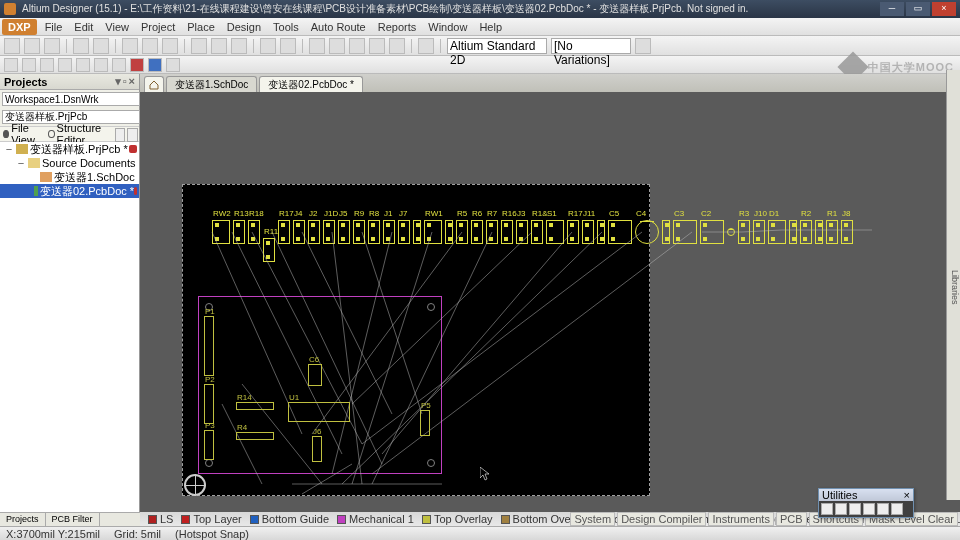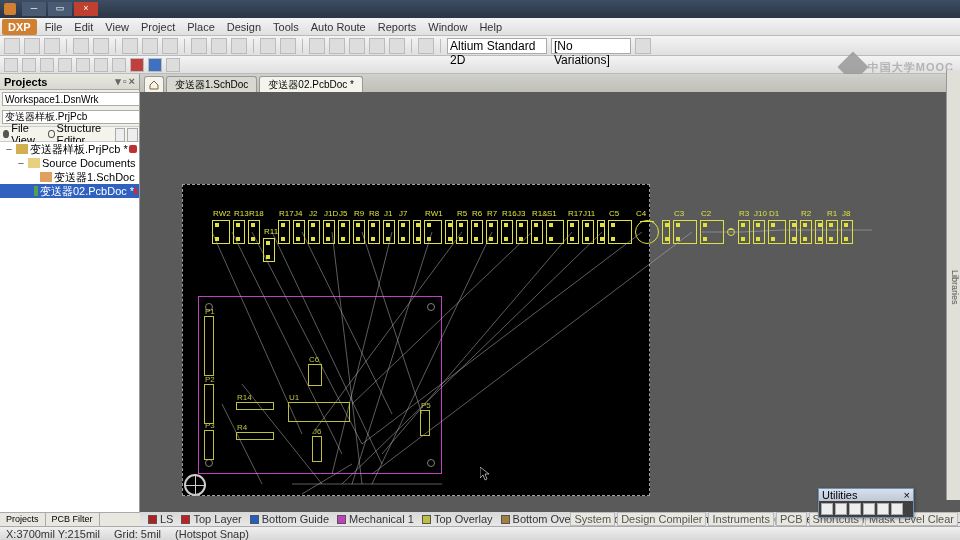--- a/index.html
+++ b/index.html
@@ -81,20 +81,21 @@
 .util-panel{position:absolute;right:46px;bottom:22px;width:96px;height:30px;background:#404040;border:1px solid #7090b0;box-shadow:1px 1px 3px rgba(0,0,0,.3);}
 .util-panel .uh{height:12px;background:linear-gradient(#d8e0f0,#c0c8d8);font-size:9px;padding:0 3px;display:flex;justify-content:space-between;align-items:center;}
 .util-panel .ub{display:flex;gap:2px;padding:2px;}
 .util-panel .ubtn{width:12px;height:12px;border:1px solid #aaa;background:#eee;}
 </style>
 </head>
 <body>
 
 <div class="titlebar">
   <div class="app-icon"></div>
+  <div class="title-text">Altium Designer (15.1) - E:\工作资料\21-在线课程建设\曾安在线课程\PCB设计准备素材\PCB绘制\变送器样板\变送器02.PcbDoc * - 变送器样板.PrjPcb. Not signed in.</div>
   <div class="win-btns">
     <div class="win-btn">─</div>
     <div class="win-btn">▭</div>
     <div class="win-btn close">×</div>
   </div>
 </div>
 
 <div class="menubar">
   <span class="dxp">DXP</span>
   <span>File</span>

